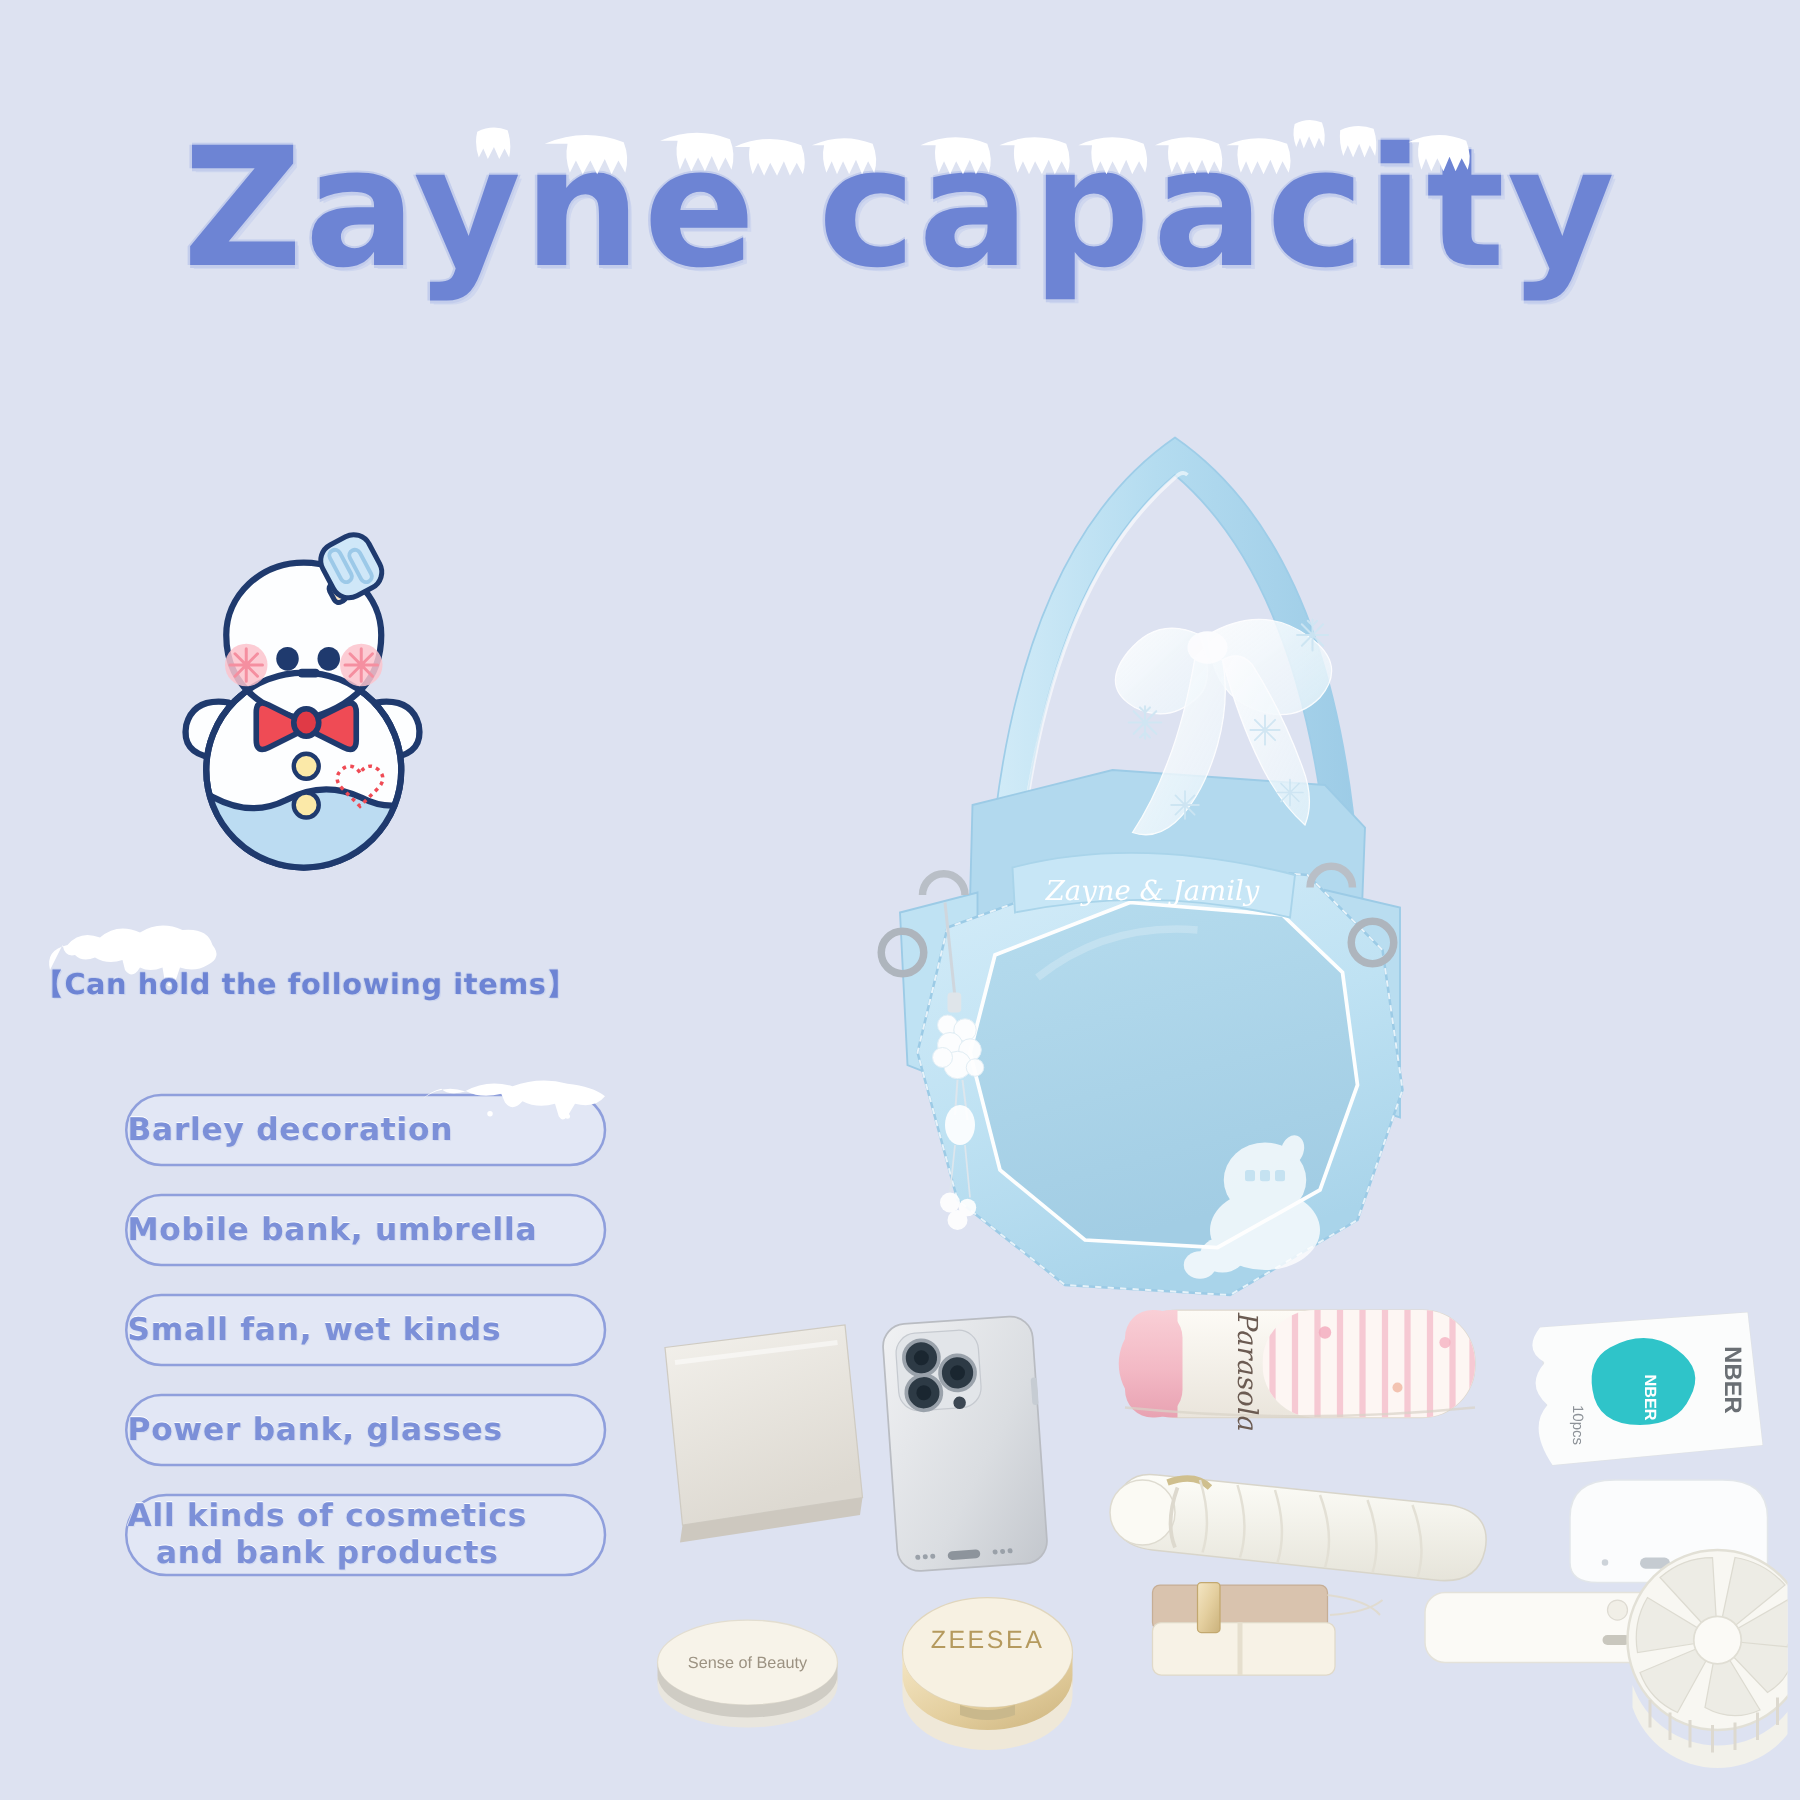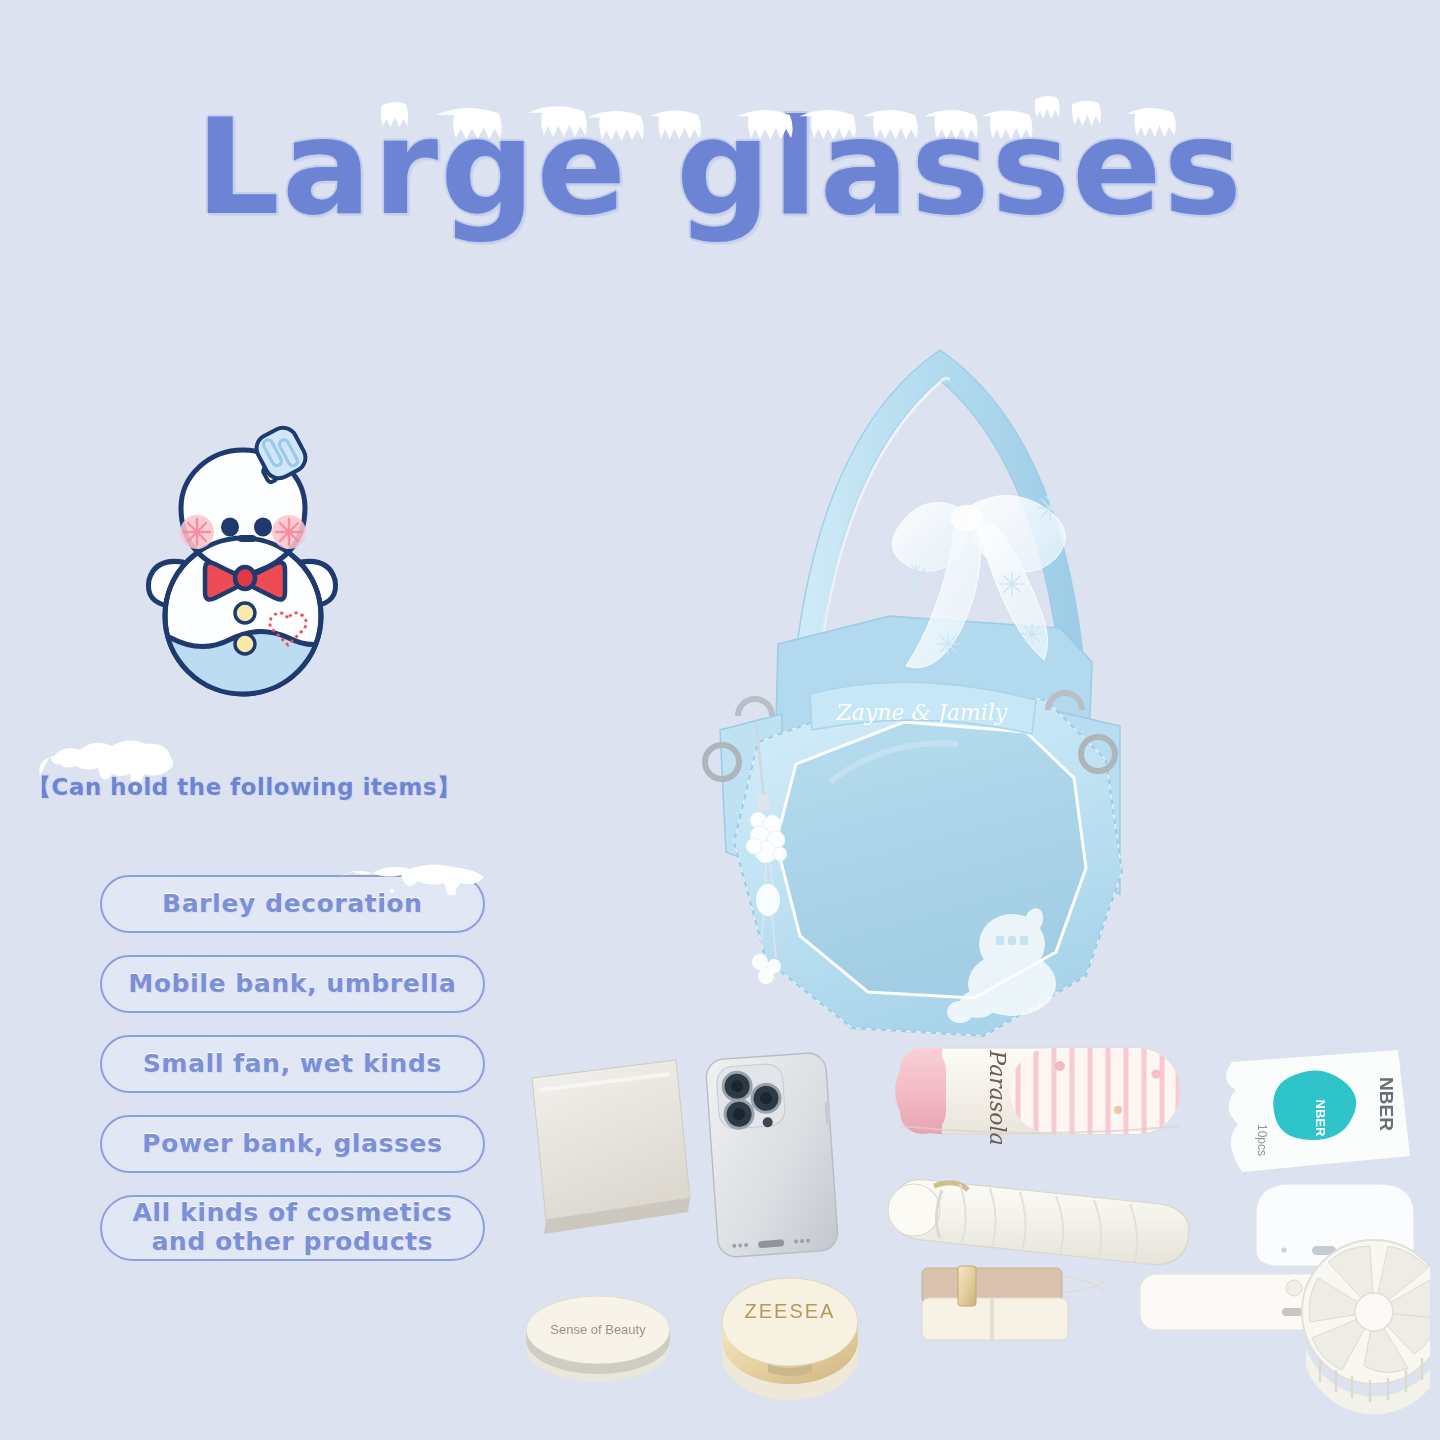--- a/index.html
+++ b/index.html
@@ -65,21 +65,20 @@
   .pill-list { position: absolute; left: 100px; top: 875px; width: 385px; }
   .pill {
     position: relative;
     border: 2.5px solid #8f9fdc;
     border-radius: 34px;
     background: #e2e7f5;
     height: 58px;
     margin-bottom: 22px;
     display: flex;
     align-items: center;
-    justify-content: center;
     text-align: center;
   }
   .pill.two-line { height: 66px; }
   .pill-label {
     font-family: "DejaVu Sans", sans-serif;
     font-size: 25px;
     font-weight: 700;
     color: #7c90d8;
     letter-spacing: 0.6px;
     line-height: 1.15;
@@ -93,21 +92,21 @@
 
   
   .items { position: absolute; left: 490px; top: 1030px; width: 940px; height: 400px; }
 </style>
 </head>
 <body>
 
 <div class="page">
 
   <div class="title-wrap">
-    <div class="title">Large glasses</div>
+    <div class="title">Zayne capacity</div>
     <svg class="snowcaps" viewBox="0 0 1440 250" width="1440" height="250" style="position:absolute;left:0;top:0;">
       <g fill="#ffffff">
 
         <path d="M163 22 q20-10 40-2 q6 18 2 36 l-6-12 l-7 14 l-7-16 l-8 16 l-6-14 l-6 12 q-6-18 -2-34 z"></path>
 
         <path d="M252 38 q52-22 104-2 q8 20 2 40 l-9-16 l-9 18 l-9-20 l-10 20 l-9-18 l-10 18 l-9-18 l-8 16 q-7-20 -3-38 z"></path>
 
         <path d="M404 34 q46-20 92-2 q8 20 2 40 l-8-16 l-9 18 l-9-20 l-9 20 l-9-18 l-9 18 l-8-18 l-7 16 q-7-20 -3-38 z"></path>
 
         <path d="M502 42 q44-20 88-2 q8 20 2 38 l-8-15 l-9 17 l-8-19 l-9 19 l-9-17 l-8 17 l-8-17 l-7 15 q-7-19 -4-36 z"></path>
@@ -216,21 +215,21 @@
     <div class="pill">
       <span class="pill-label">Small fan, wet kinds</span>
     </div>
 
     <div class="pill">
       <span class="pill-label">Power bank, glasses</span>
     </div>
 
     <div class="pill two-line">
       <span class="pill-label">All kinds of cosmetics
-and other products</span>
+and bank products</span>
     </div>
 
   </div>
 
   <div class="bag-stage">
     <svg viewBox="0 0 520 760" width="520" height="760">
       <defs>
         <linearGradient id="strapG" x1="0" y1="0" x2="1" y2="0">
           <stop offset="0%" stop-color="#d3ecf8"></stop>
           <stop offset="45%" stop-color="#b4dcf0"></stop>

